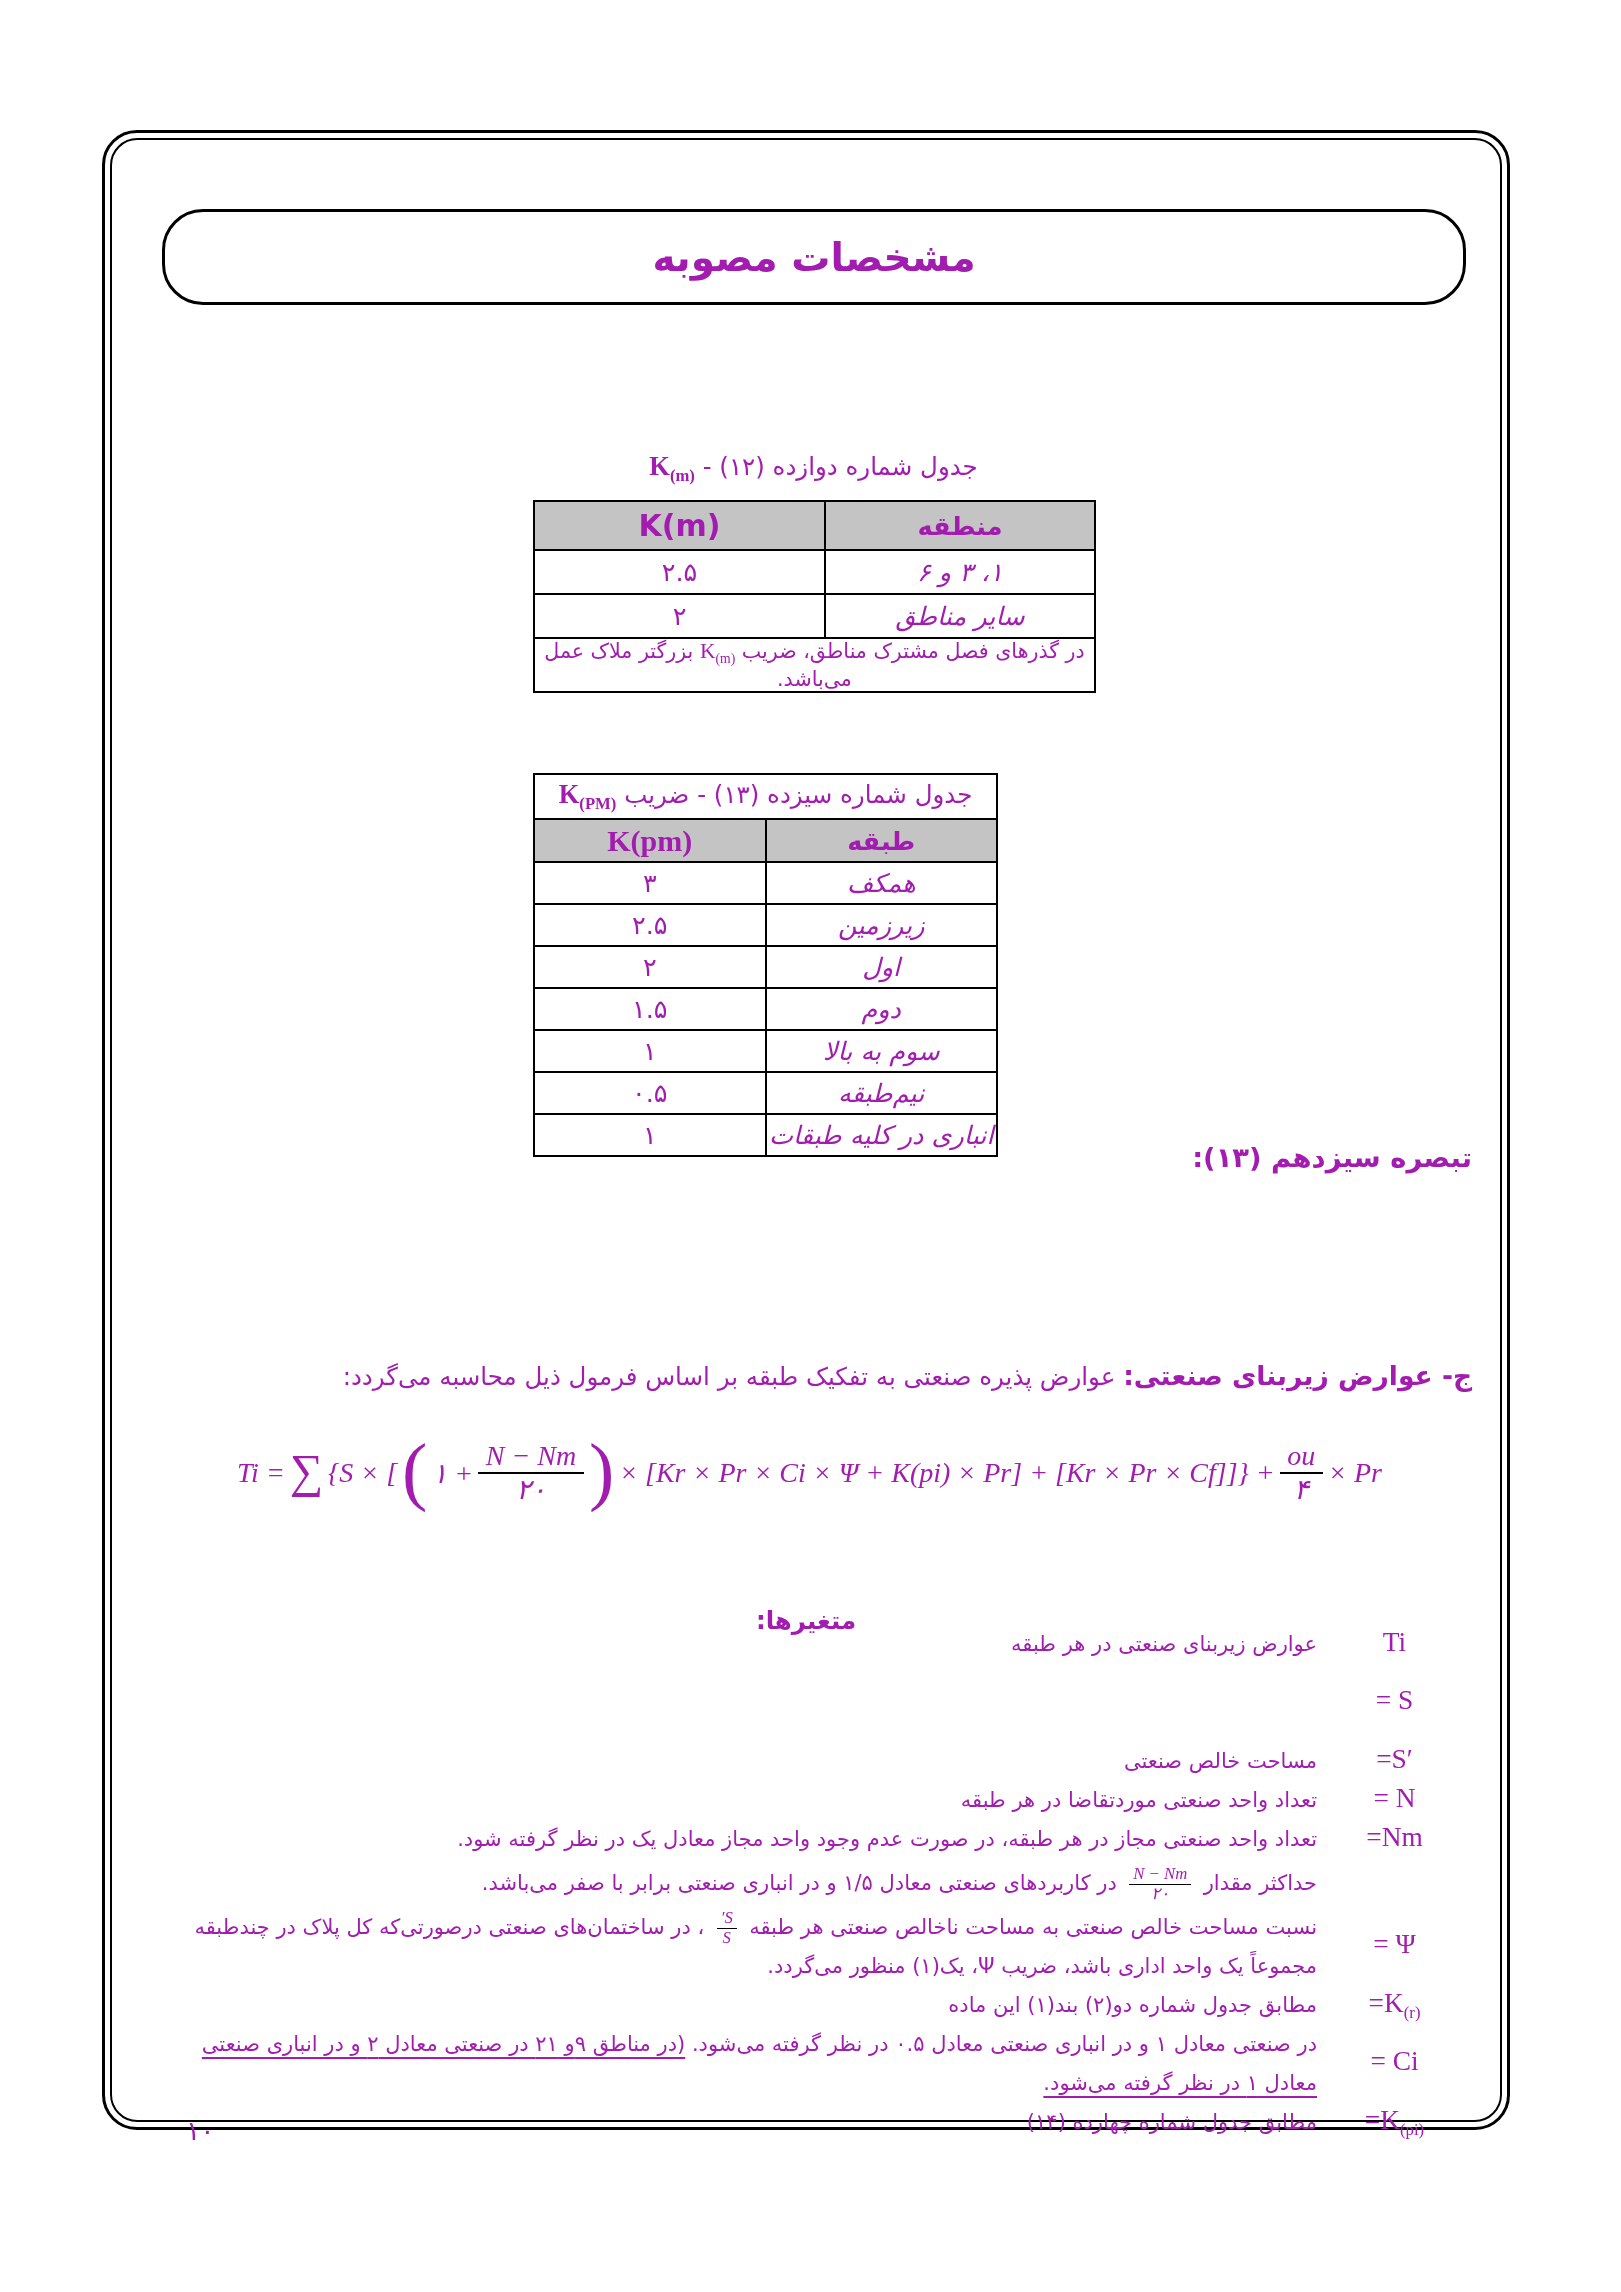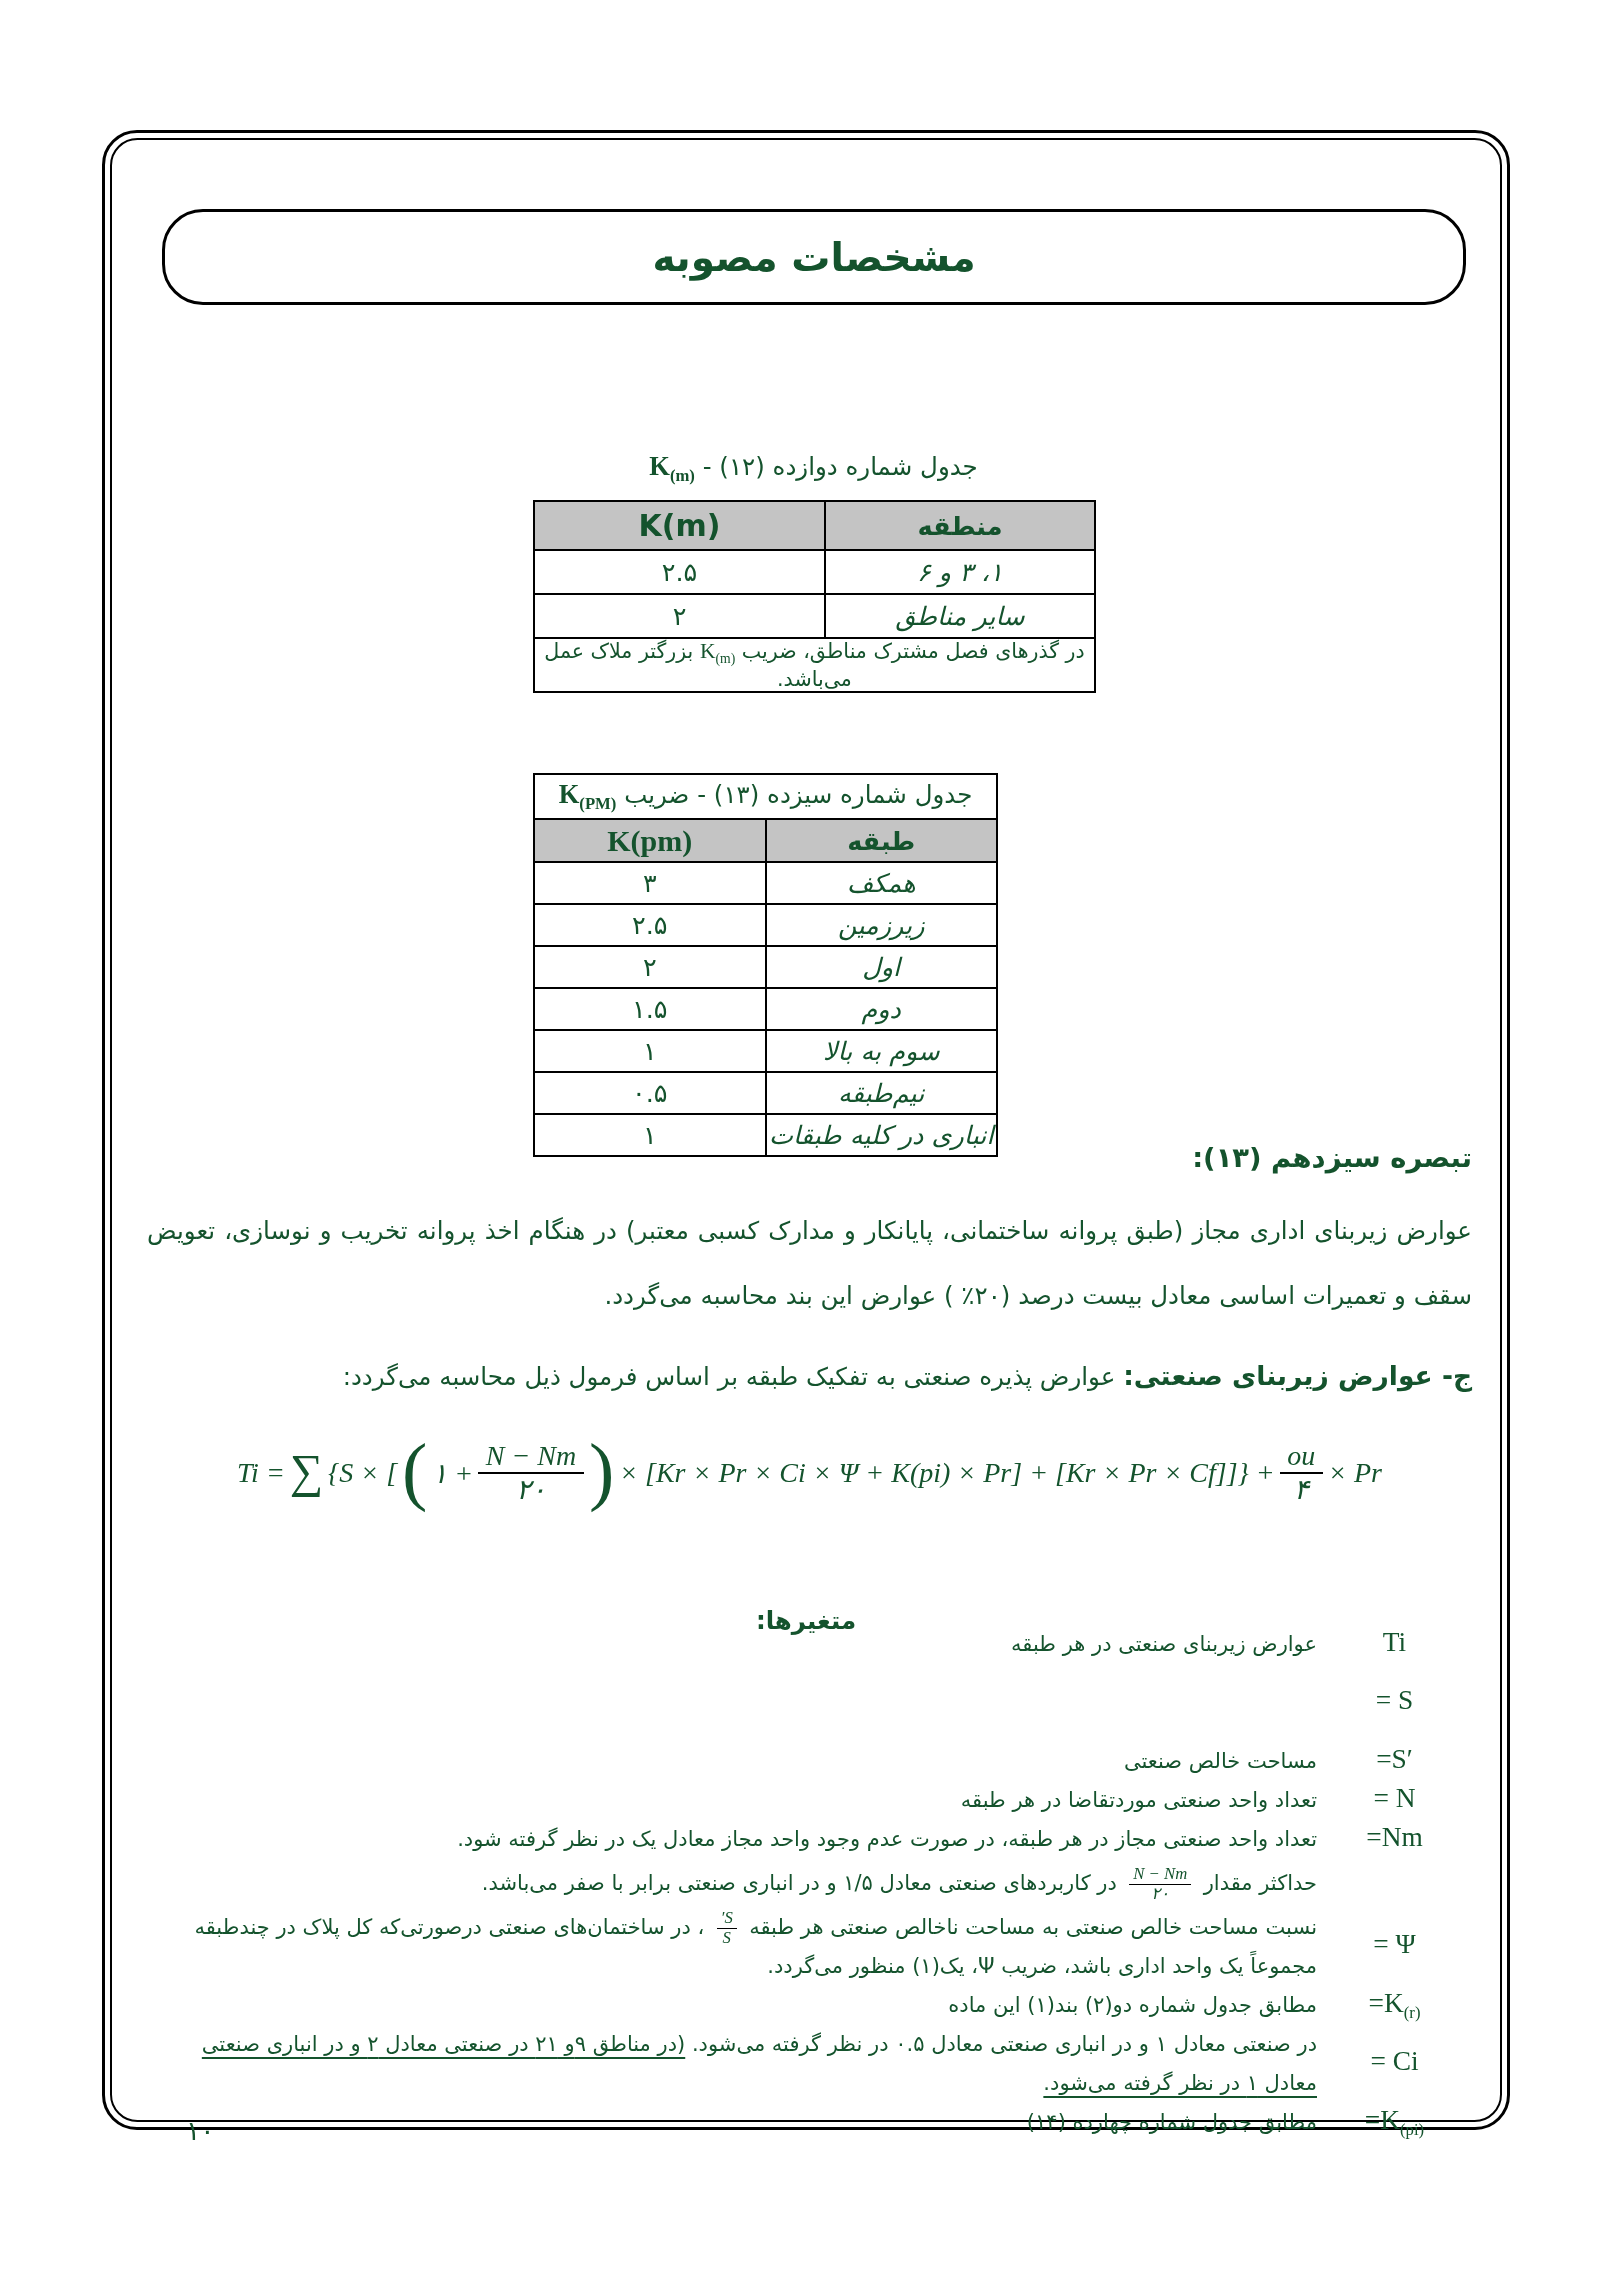--- a/index.html
+++ b/index.html
@@ -1,19 +1,19 @@
 <!DOCTYPE html>
 <html lang="fa"><head>
 <meta charset="utf-8">
 <style>
   * { margin:0; padding:0; box-sizing:border-box; }
   html,body { background:#e9e9e9; }
   .page {
     position:relative; width:1621px; height:2293px; margin:0 auto;
-    background:#ffffff; overflow:hidden; color:#14532d;
+    background:#ffffff; overflow:hidden; color:#a21caf;
     font-family:"DejaVu Sans", sans-serif;
   }
   
   .frame-outer {
     position:absolute; left:102px; top:130px; width:1408px; height:2000px;
     border:3.9px solid #000; border-radius:35px;
   }
   .frame-inner { position:absolute; inset:4.9px; border:2.9px solid #000; border-radius:27.4px; }
 
   
@@ -173,21 +173,20 @@
       <td class="val t13">۰.۵</td>
     </tr>
     <tr>
       <td class="lab t13">انباری در کلیه طبقات</td>
       <td class="val t13">۱</td>
     </tr>
   </tbody>
     </table>
 
   <div class="note-title">تبصره سیزدهم (۱۳):</div>
-  <div class="note-body">عوارض زیربنای اداری مجاز (طبق پروانه ساختمانی، پایانکار و مدارک کسبی معتبر) در هنگام اخذ پروانه تخریب و نوسازی، تعویض سقف و تعمیرات اساسی معادل بیست درصد (۲۰٪ ) عوارض این بند محاسبه می‌گردد.</div>
 
   <div class="secj">
     <span class="b">ج- عوارض زیربنای صنعتی:</span>
     <span>عوارض پذیره صنعتی به تفکیک طبقه بر اساس فرمول ذیل محاسبه می‌گردد:</span>
   </div>
 
   <div class="formula">
     <span>Ti =</span>
     <span class="sigma">∑</span>
     <span>{S × [</span>

